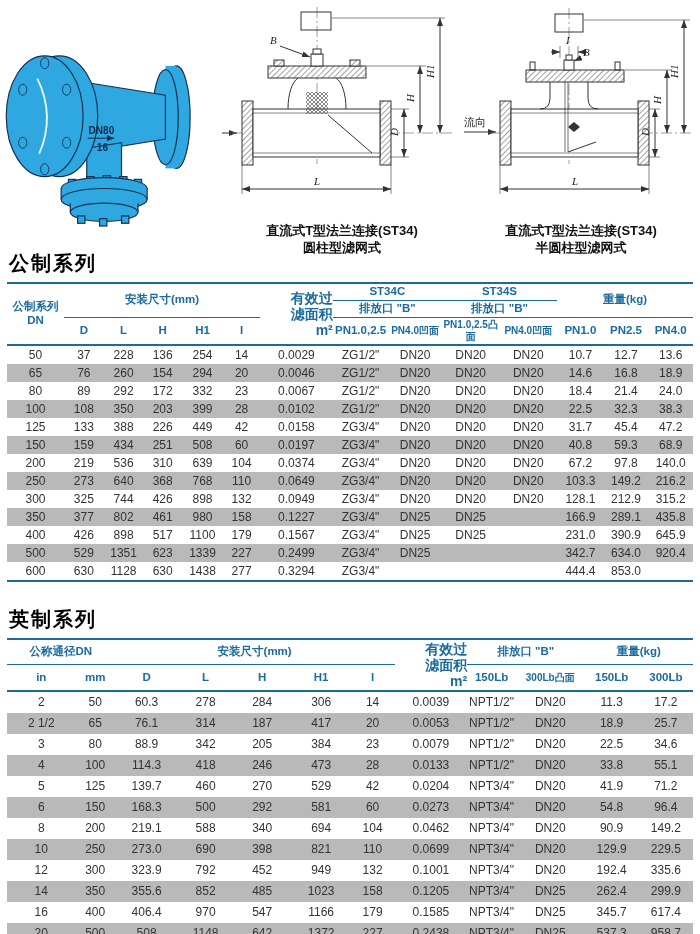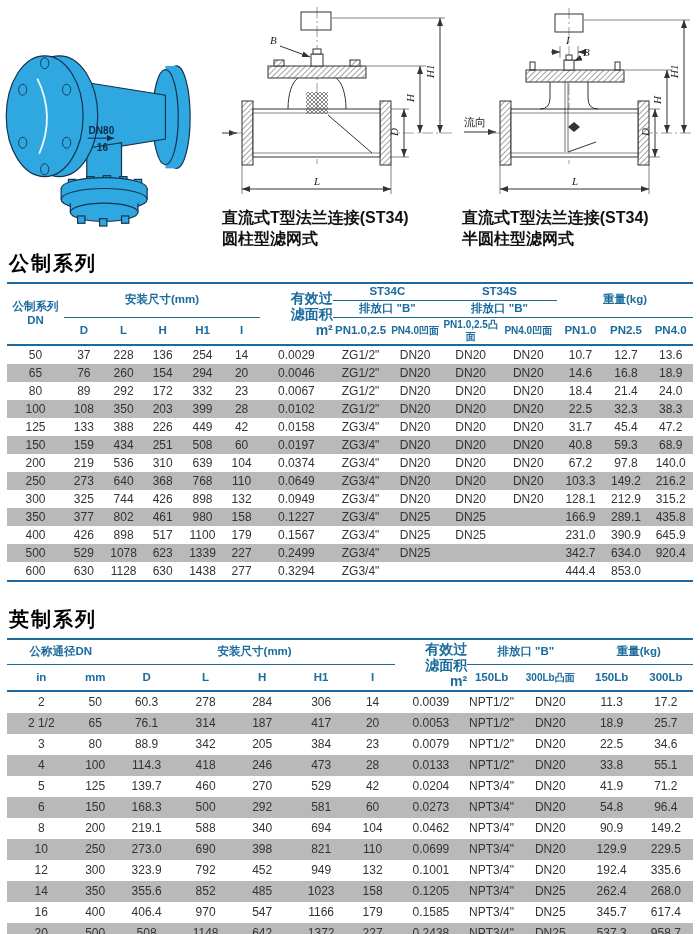--- a/index.html
+++ b/index.html
@@ -15,22 +15,22 @@
     overflow:hidden;
   }
   
   .top{position:relative;height:246px;}
   .valve-wrap{position:absolute;left:2px;top:22px;width:218px;height:215px;}
   figure.draw{position:absolute;margin:0;padding:0;}
   .d1{left:222px;top:2px;width:240px;}
   .d2{left:462px;top:2px;width:238px;}
   figure.draw svg{display:block;}
   figcaption{
-    font-size:16px;font-weight:700;color:#111;
-    line-height:1.3;margin-top:1px;
+    text-align:center;font-size:13px;font-weight:700;color:#111;
+    line-height:1.3;margin-top:16px;
   }
   
   section.tbl{padding:0 7px;}
   h2.sec{
     font-size:20px;font-weight:700;color:#000;margin:4px 0 5px 2px;
     letter-spacing:2px;
   }
   h2.sec.imp{margin-top:24px;}
   table.dtable{
     width:100%;border-collapse:collapse;table-layout:fixed;
@@ -480,21 +480,21 @@
           <td>DN25</td>
           <td>DN25</td>
           <td></td>
           <td>231.0</td>
           <td>390.9</td>
           <td>645.9</td>
         </tr>
         <tr>
           <td>500</td>
           <td>529</td>
-          <td>1078</td>
+          <td>1351</td>
           <td>623</td>
           <td>1339</td>
           <td>227</td>
           <td>0.2499</td>
           <td>ZG3/4"</td>
           <td>DN25</td>
           <td></td>
           <td></td>
           <td>342.7</td>
           <td>634.0</td>
@@ -693,21 +693,21 @@
           <td>350</td>
           <td>355.6</td>
           <td>852</td>
           <td>485</td>
           <td>1023</td>
           <td>158</td>
           <td>0.1205</td>
           <td>NPT3/4"</td>
           <td>DN25</td>
           <td>262.4</td>
-          <td>268.0</td>
+          <td>299.9</td>
         </tr>
         <tr>
           <td>16</td>
           <td>400</td>
           <td>406.4</td>
           <td>970</td>
           <td>547</td>
           <td>1166</td>
           <td>179</td>
           <td>0.1585</td>

